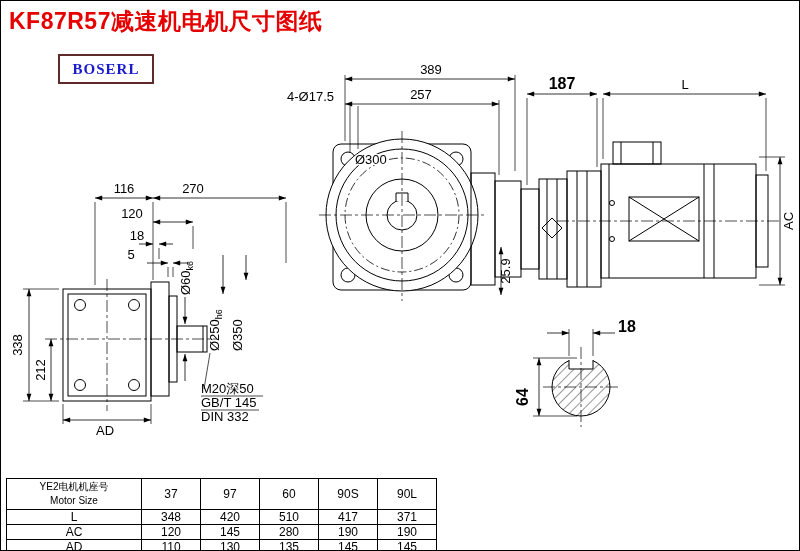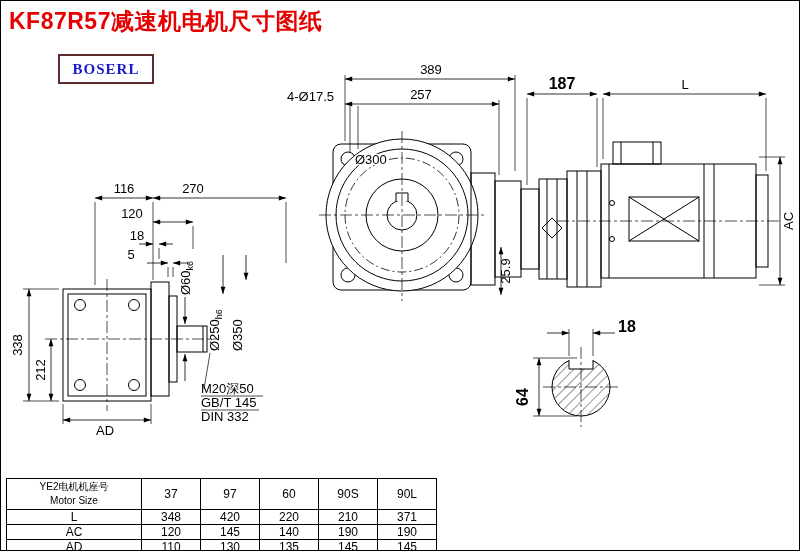--- a/index.html
+++ b/index.html
@@ -226,29 +226,29 @@
       <td class="cv">37</td>
       <td class="cv">97</td>
       <td class="cv">60</td>
       <td class="cv">90S</td>
       <td class="cv">90L</td>
     </tr>
     <tr>
       <td class="c0">L</td>
       <td>348</td>
       <td>420</td>
-      <td>220</td>
-      <td>210</td>
+      <td>510</td>
+      <td>417</td>
       <td>371</td>
     </tr>
     <tr>
       <td class="c0">AC</td>
       <td>120</td>
       <td>145</td>
-      <td>140</td>
+      <td>280</td>
       <td>190</td>
       <td>190</td>
     </tr>
     <tr>
       <td class="c0">AD</td>
       <td>110</td>
       <td>130</td>
       <td>135</td>
       <td>145</td>
       <td>145</td>

